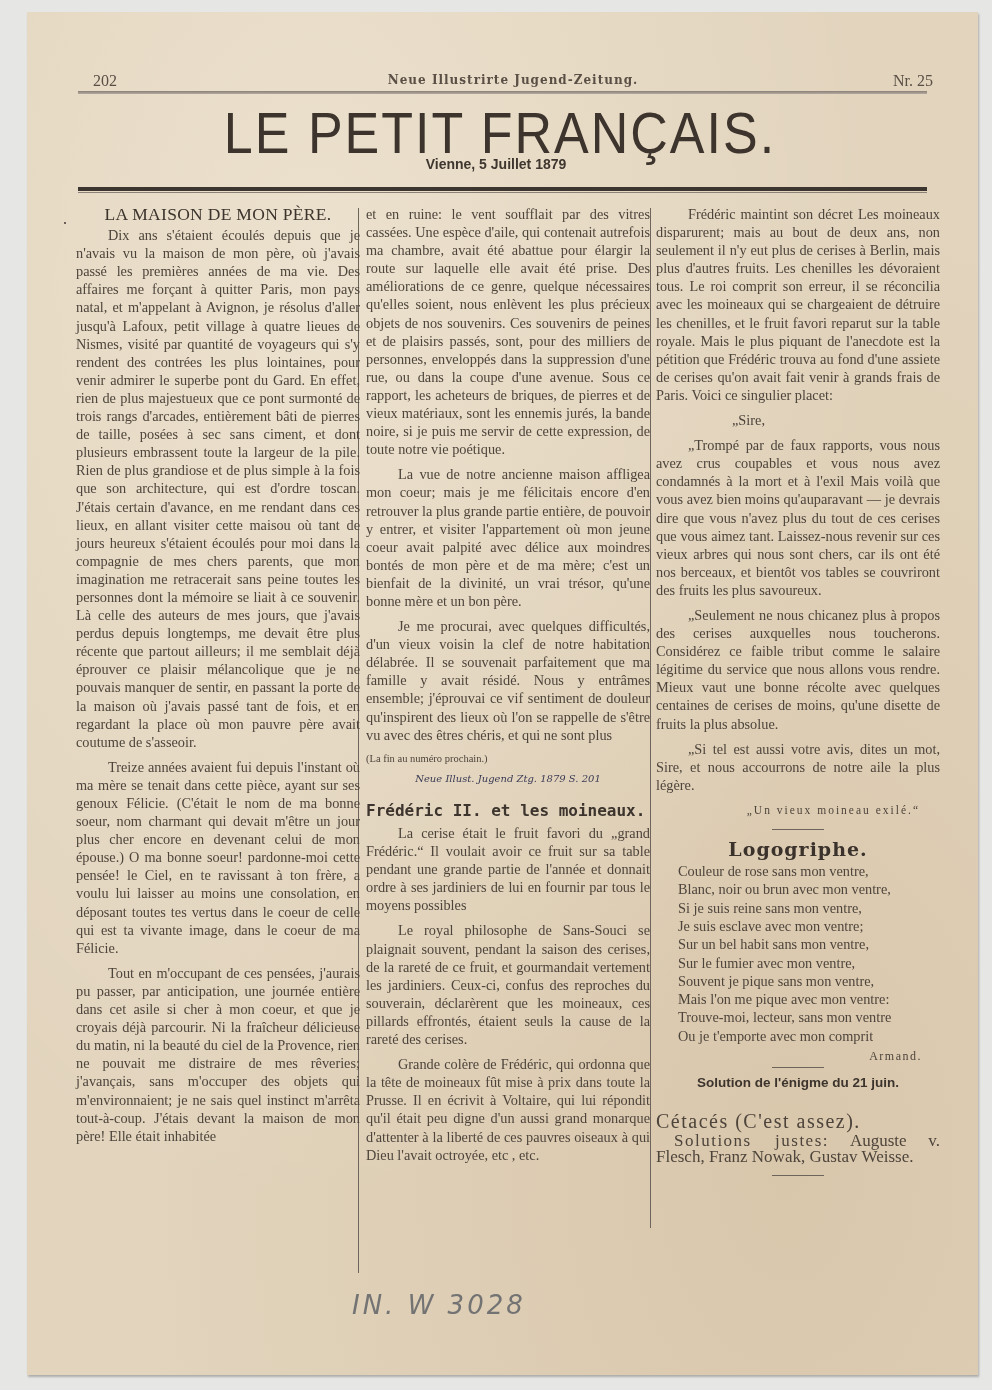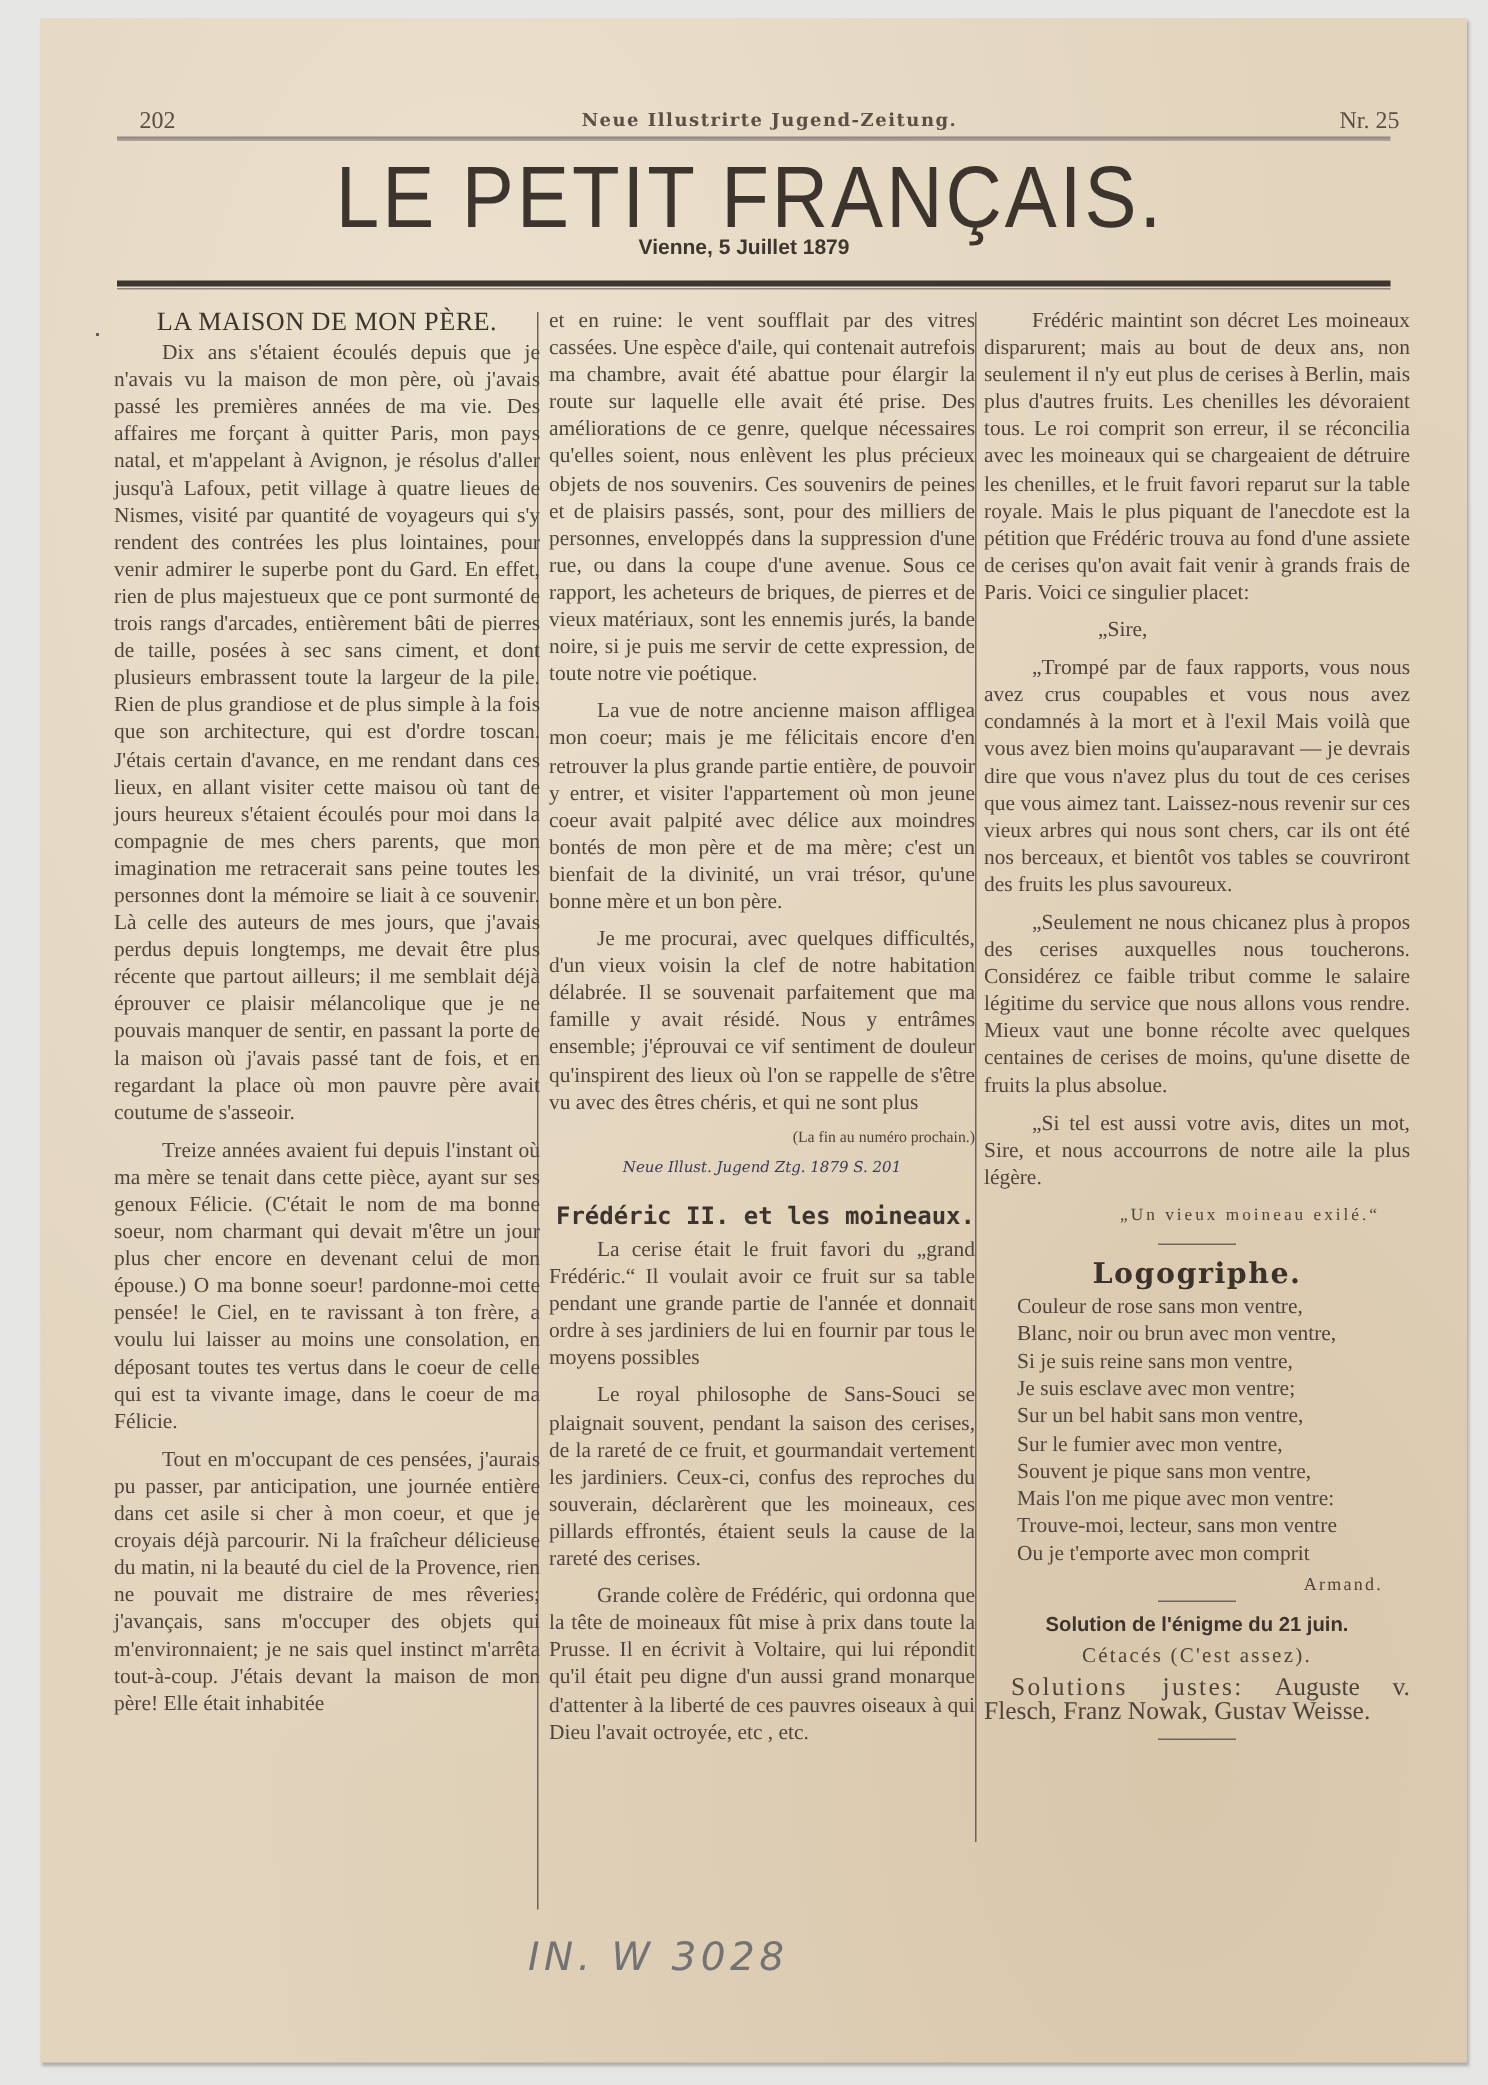--- a/index.html
+++ b/index.html
@@ -51,38 +51,38 @@
   .col3 { left: 656px; }
   .vdiv { position: absolute; top: 208px; width: 1px; background: #6d645b; }
   .vdiv1 { left: 358px; height: 1065px; }
   .vdiv2 { left: 650px; height: 1020px; }
 
   .art-title {
     text-align: center; font-size: 17.5px; margin: 0 0 3px 0; font-weight: normal;
     letter-spacing: 0.3px; color: #3c342d;
   }
   .art-title2 {
-    text-align: right; font-family: "DejaVu Sans Mono", monospace; font-weight: bold;
+    text-align: left; font-family: "DejaVu Sans Mono", monospace; font-weight: bold;
     font-size: 16px; margin: 14px 0 4px 0; color: #3c342d;
   }
-  .to-be-continued { text-align: right; font-size: 10.5px; margin-top: 6px; text-indent: 0 !important; }
+  .to-be-continued { text-align: left; font-size: 10.5px; margin-top: 6px; text-indent: 0 !important; }
   .handwritten-note { text-align: center; font-style: italic; font-size: 10px; color: #3a3a55;
     margin-top: 2px; font-family: "DejaVu Serif", serif; }
   .salutation { text-align: left; padding-left: 76px; text-indent: 0 !important; }
   .signature { text-align: right; font-size: 11.5px; letter-spacing: 2px; padding-right: 20px; margin-top: 4px; text-indent: 0 !important; }
 
   .short-rule { width: 52px; height: 1px; background: #6d645b; margin: 10px auto; }
   .logo-title { text-align: center; font-weight: bold; font-size: 19px; letter-spacing: 1px;
     margin: 4px 0 4px; color: #3a322b; font-family: "DejaVu Serif", serif; }
   .poem { padding-left: 22px; font-size: 14.3px; line-height: 18.3px; }
   .poem div { white-space: nowrap; }
   .poem-author { text-align: right; letter-spacing: 1.5px; font-size: 12px; margin-top: 2px; padding-right: 18px; }
   .sol-title { text-align: center; font-family: "Liberation Sans", sans-serif; font-weight: bold;
     font-size: 13.5px; margin-top: 6px; color: #3c342d; }
-  .sol-answer { text-align: center; font-size: 14px; letter-spacing: 1.5px; margin-top: 4px; }
+  .sol-answer { font-size: 20px; letter-spacing: 1.5px; margin-top: 20px; }
   .sol-names { font-size: 17px; line-height: 16px; margin-top: 3px; text-indent: 18px; }
   .sol-names .lbl { letter-spacing: 1.5px; }
 
   .shelfmark { position: absolute; left: 352px; top: 1290px; font-family: "DejaVu Sans", sans-serif;
     font-size: 26px; color: #737373; letter-spacing: 3px; font-style: italic; font-weight: 200; }
   .stray-mark { position: absolute; left: 64px; top: 222px; width: 2px; height: 2px; background:#6a6058; }
 </style>
 </head>
 <body>
 

